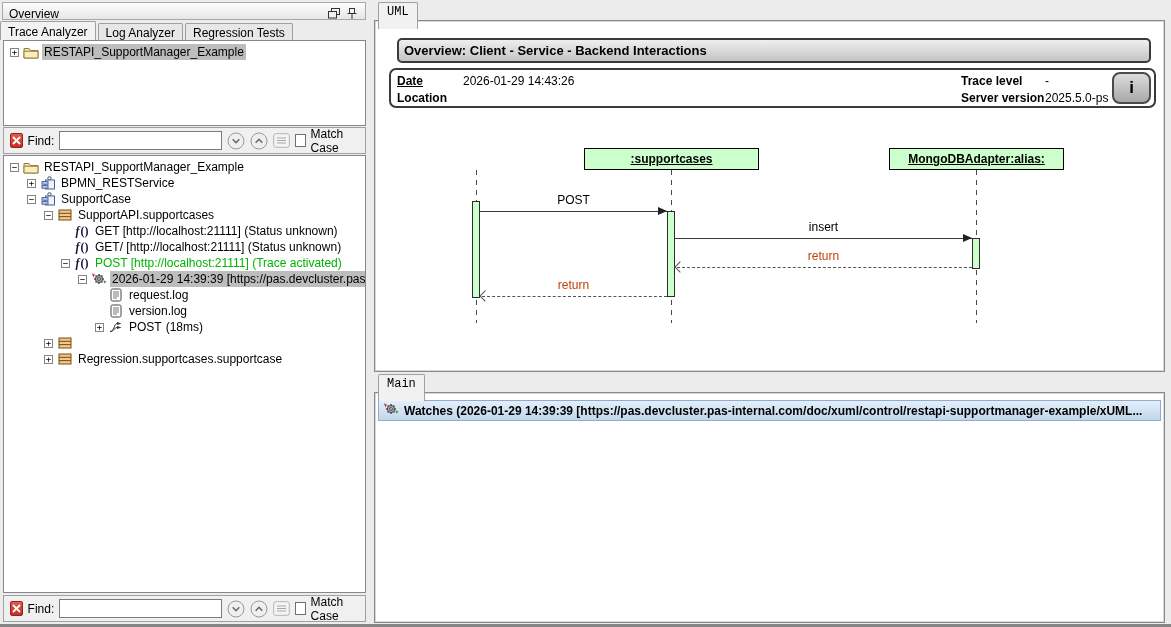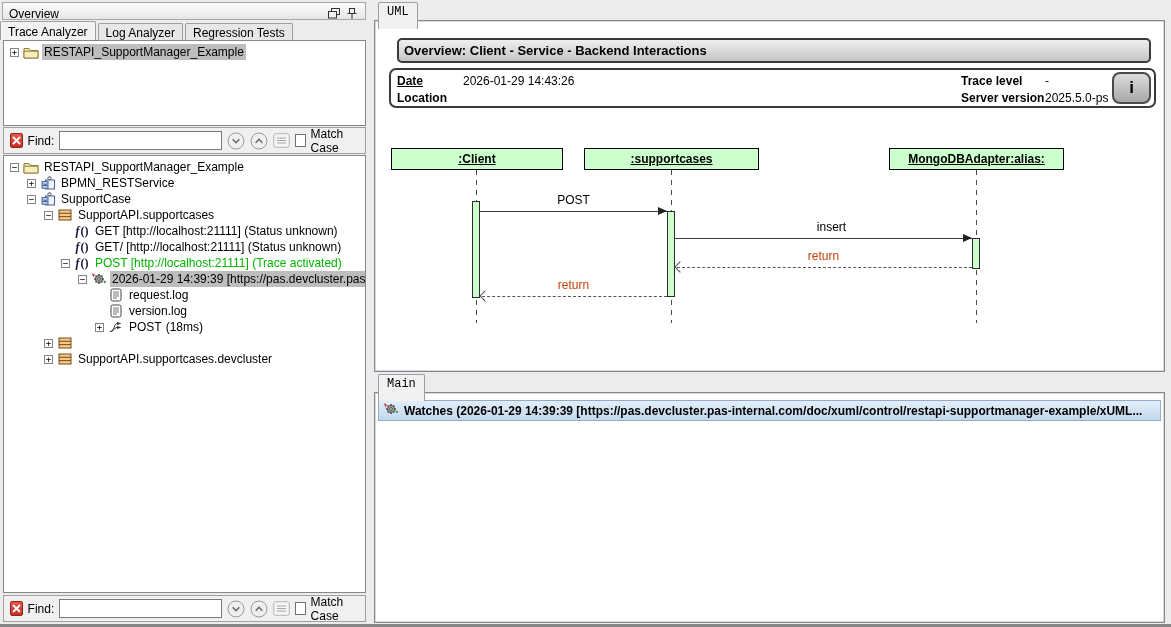--- a/index.html
+++ b/index.html
@@ -342,21 +342,21 @@
     </div>
     <div class="trow" style="padding-left: 40px;">
       <span class="exp">+</span>
       <span class="ticon">
         <svg width="14" height="12" viewBox="0 0 14 12">
           <rect x="1" y="1" width="12" height="10" fill="#f2c98c" stroke="#7a4a10"></rect>
           <line x1="1" y1="4.3" x2="13" y2="4.3" stroke="#7a4a10"></line>
           <line x1="1" y1="7.6" x2="13" y2="7.6" stroke="#7a4a10"></line>
         </svg>
       </span>
-      <span class="tlabel">SupportAPI.supportcases.devcluster</span>
+      <span class="tlabel">Regression.supportcases.supportcase</span>
     </div>
   </div>
 
 <div class="abs findbar" id="find-bottom" style="top:595px;">
     <span class="find-close">
       <svg width="9" height="9" viewBox="0 0 9 9">
         <g stroke="#fff" stroke-width="1.8">
           <line x1="1" y1="1" x2="8" y2="8"></line>
           <line x1="8" y1="1" x2="1" y2="8"></line>
         </g>
@@ -401,37 +401,36 @@
     <span class="ilbl" style="left:6px; top:4px;text-decoration:underline;">Date</span>
     <span style="left:72px; top:4px;">2026-01-29 14:43:26</span>
     <span class="ilbl" style="left:6px; top:21px;">Location</span>
     <span class="ilbl" style="left:570px; top:4px;">Trace level</span>
     <span style="left:654px; top:4px;">-</span>
     <span class="ilbl" style="left:570px; top:21px;">Server version</span>
     <span style="left:654px; top:21px;">2025.5.0-ps</span>
     <div class="i-btn">i</div>
   </div>
 
-  <div class="abs lhead" style="left:16px;  width:172px;">:Client</div>
   <div class="abs lhead" style="left:209px; width:175px;">:supportcases</div>
   <div class="abs lhead" style="left:514px; width:175px;">MongoDBAdapter:alias:</div>
 
   <div class="abs lifeline" style="left:101px;"></div>
   <div class="abs lifeline" style="left:296px;"></div>
   <div class="abs lifeline" style="left:601px;"></div>
 
   <div class="abs actbar" style="left:97px;  top:180px; height:97px;"></div>
   <div class="abs actbar" style="left:292px; top:190px; height:86px;"></div>
   <div class="abs actbar" style="left:597px; top:217px; height:31px;"></div>
 
   <div class="abs msg-label" style="left:105px; top:172px; width:187px;">POST</div>
   <div class="abs msg-line" style="left:105px; top:190px; width:187px;"></div>
   <div class="abs arrow-head" style="left:283px; top:186px;"></div>
 
-  <div class="abs msg-label" style="left:300px; top:199px; width:297px;margin-left:8px;">insert</div>
+  <div class="abs msg-label" style="left:300px; top:199px; width:297px;">insert</div>
   <div class="abs msg-line" style="left:300px; top:217px; width:297px;"></div>
   <div class="abs arrow-head" style="left:588px; top:213px;"></div>
 
   <div class="abs msg-label ret" style="left:300px; top:228px; width:297px;">return</div>
   <div class="abs msg-line dashed" style="left:302px; top:246px; width:295px;"></div>
   <div class="abs open-head" style="left:301px; top:242px;"></div>
 
   <div class="abs msg-label ret" style="left:105px; top:257px; width:187px;">return</div>
   <div class="abs msg-line dashed" style="left:107px; top:275px; width:185px;"></div>
   <div class="abs open-head" style="left:106px; top:271px;"></div>

